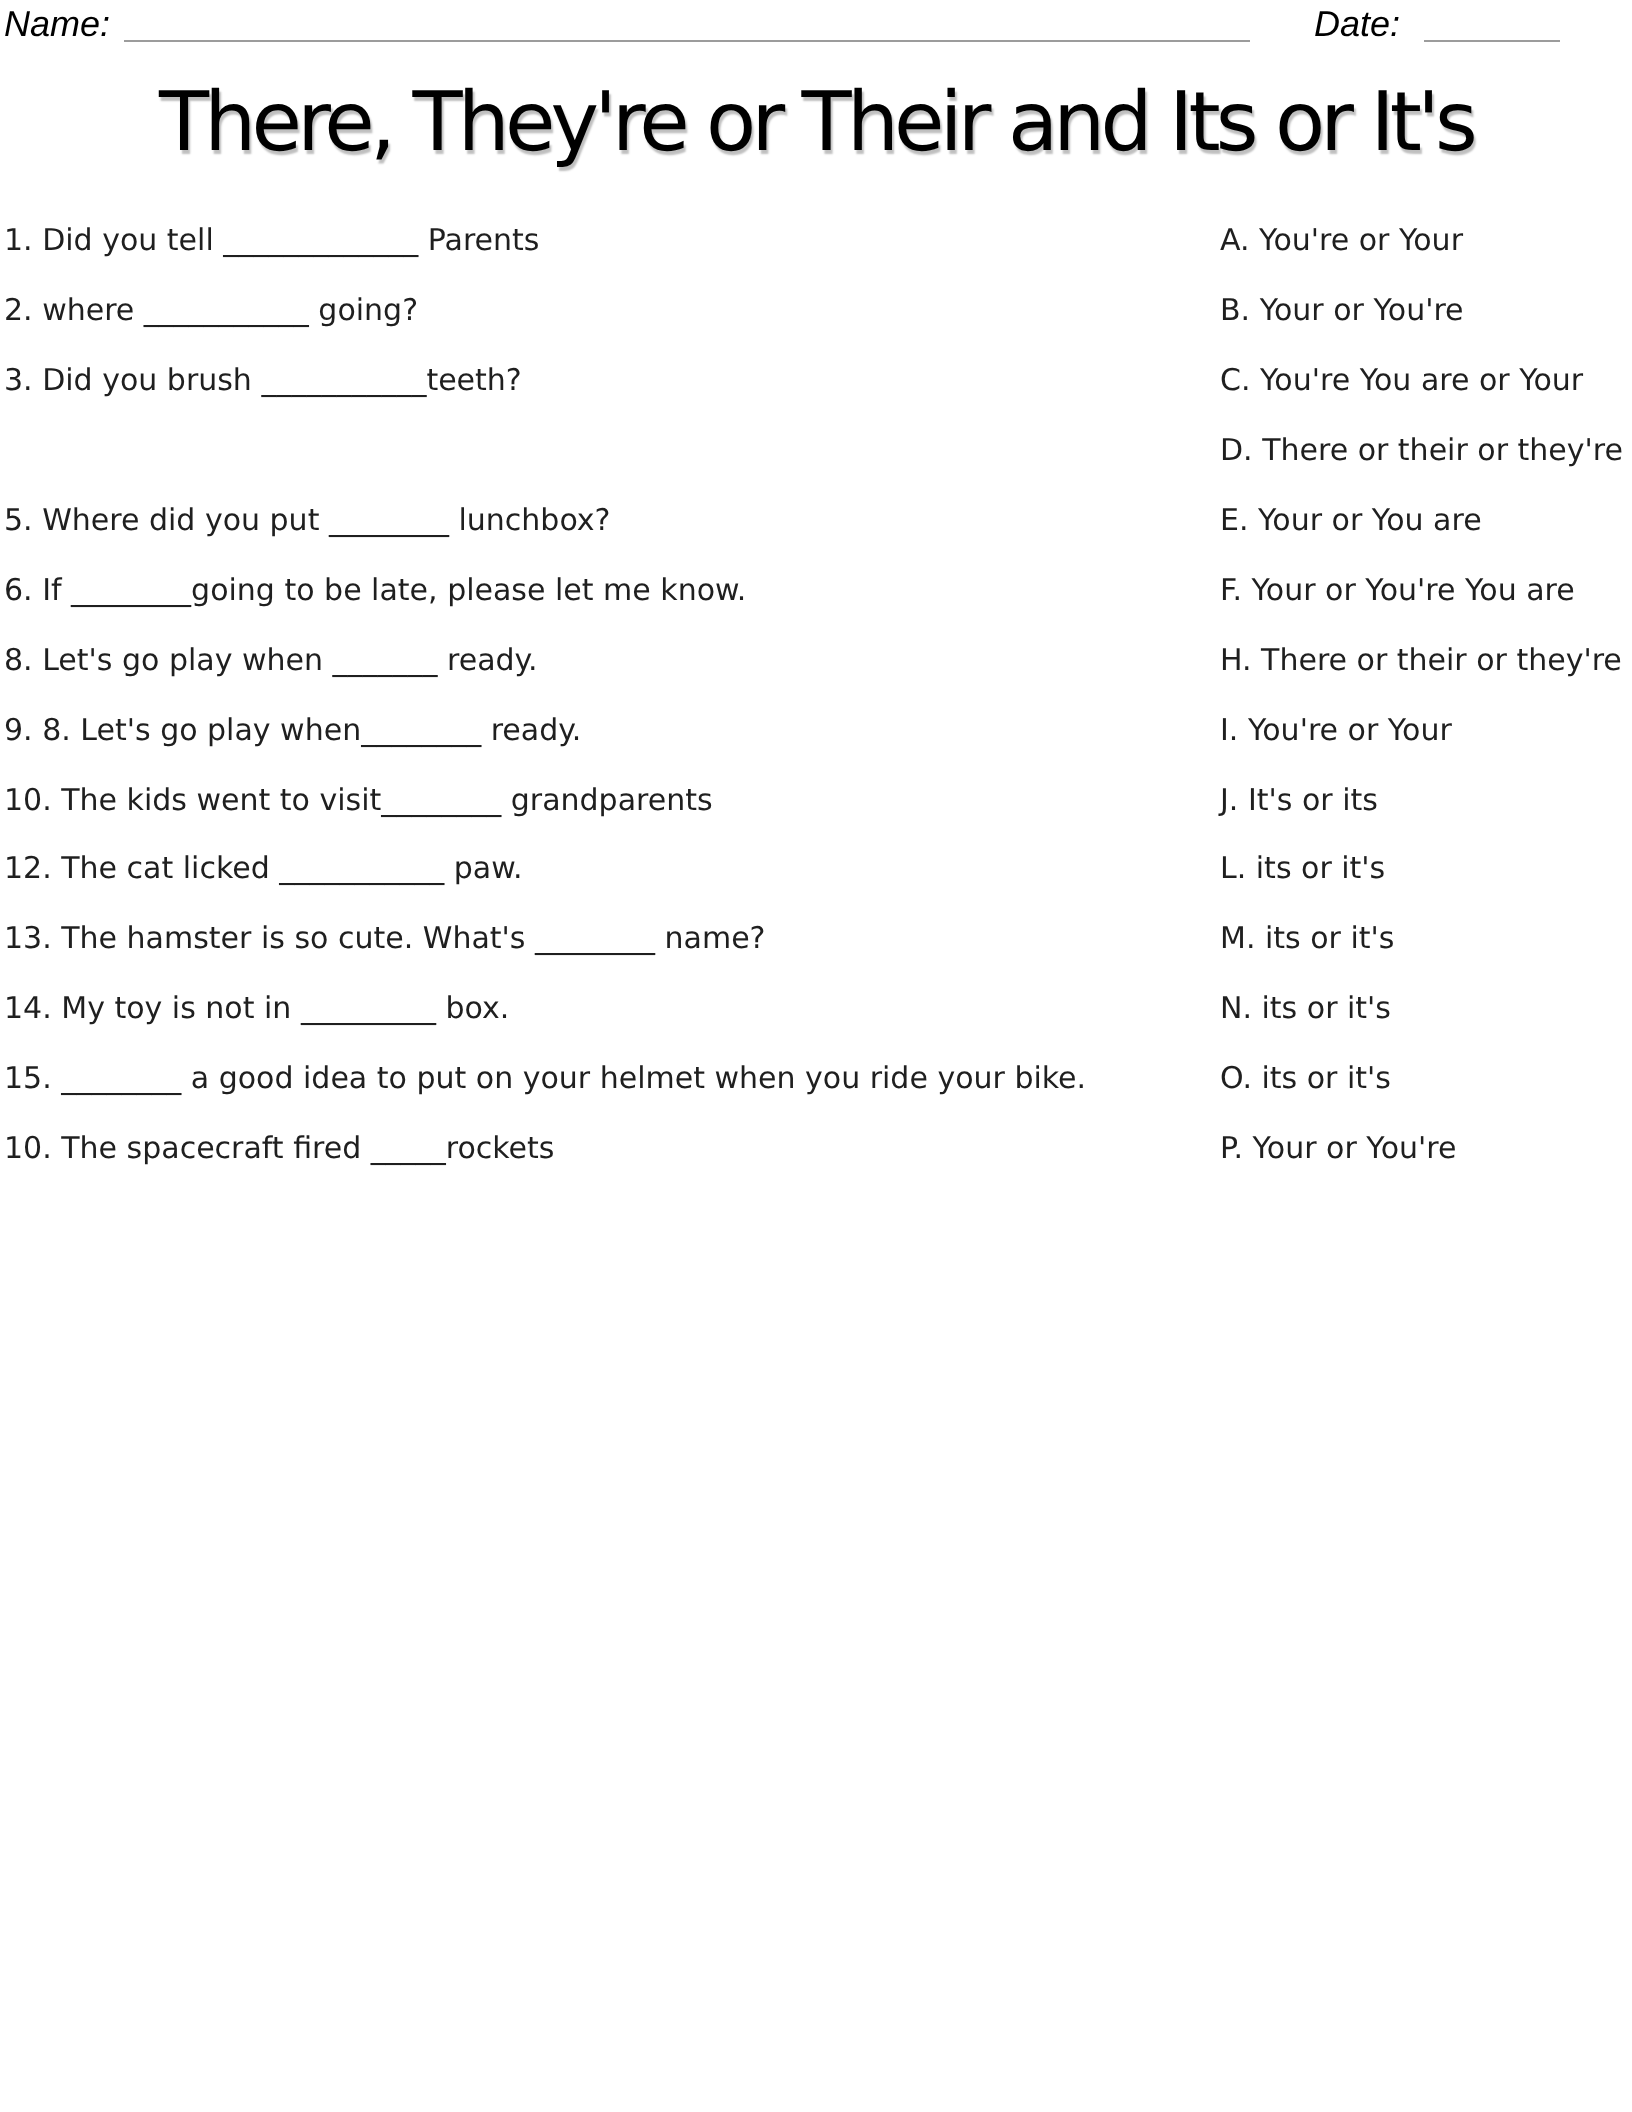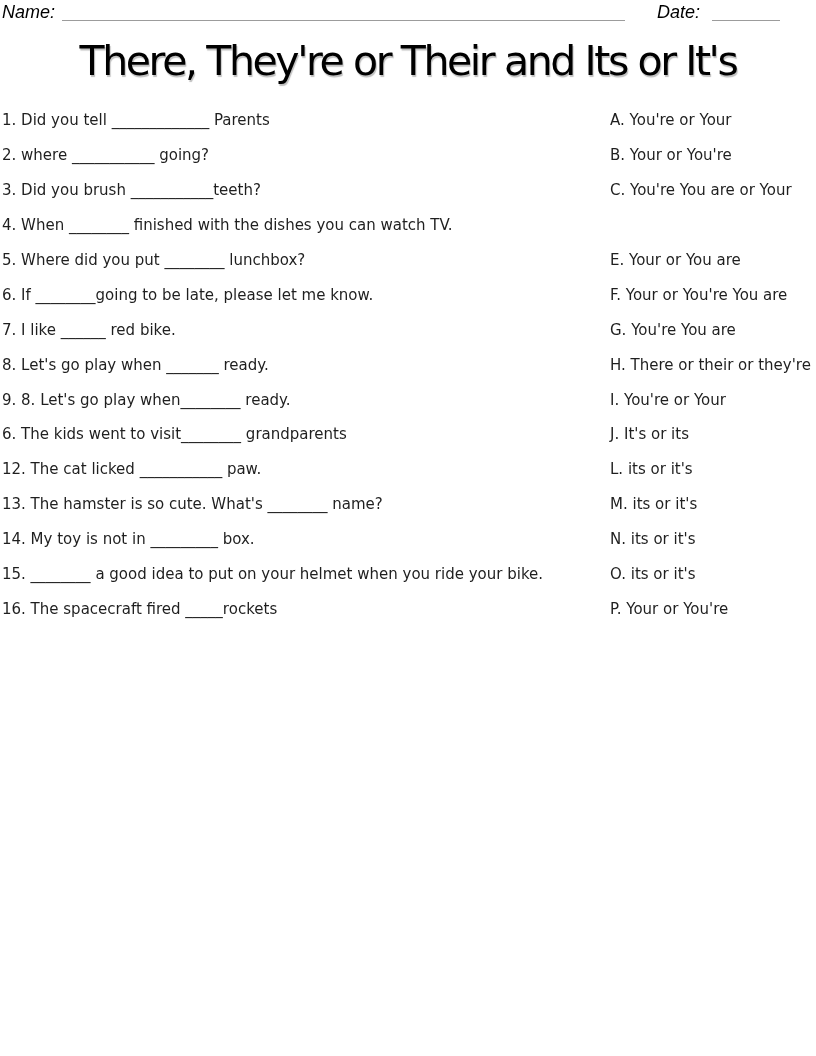--- a/index.html
+++ b/index.html
@@ -96,50 +96,46 @@
     <span class="q">2. where ___________ going?</span>
     <span class="a">B. Your or You're</span>
   </div>
 
   <div class="row">
     <span class="q">3. Did you brush ___________teeth?</span>
     <span class="a">C. You're You are or Your</span>
   </div>
 
   <div class="row">
-    <span class="q">4. When ________ finished with the dishes you can watch TV.</span>
+    <span class="a">D. There or their or they're</span>
   </div>
 
   <div class="row">
     <span class="q">5. Where did you put ________ lunchbox?</span>
     <span class="a">E. Your or You are</span>
   </div>
 
   <div class="row">
     <span class="q">6. If ________going to be late, please let me know.</span>
     <span class="a">F. Your or You're You are</span>
   </div>
 
-  <div class="row">
-    <span class="q">7. I like ______ red bike.</span>
-    <span class="a">G. You're You are</span>
-  </div>
 
   <div class="row">
     <span class="q">8. Let's go play when _______ ready.</span>
     <span class="a">H. There or their or they're</span>
   </div>
 
   <div class="row">
     <span class="q">9. 8. Let's go play when________ ready.</span>
     <span class="a">I. You're or Your</span>
   </div>
 
   <div class="row">
-    <span class="q">6. The kids went to visit________ grandparents</span>
+    <span class="q">10. The kids went to visit________ grandparents</span>
     <span class="a">J. It's or its</span>
   </div>
 
 
   <div class="row">
     <span class="q">12. The cat licked ___________ paw.</span>
     <span class="a">L. its or it's</span>
   </div>
 
   <div class="row">
@@ -151,16 +147,16 @@
     <span class="q">14. My toy is not in _________ box.</span>
     <span class="a">N. its or it's</span>
   </div>
 
   <div class="row">
     <span class="q">15. ________ a good idea to put on your helmet when you ride your bike.</span>
     <span class="a">O. its or it's</span>
   </div>
 
   <div class="row">
-    <span class="q">16. The spacecraft fired _____rockets</span>
+    <span class="q">10. The spacecraft fired _____rockets</span>
     <span class="a">P. Your or You're</span>
   </div>
 </main>
 
 </body></html>

